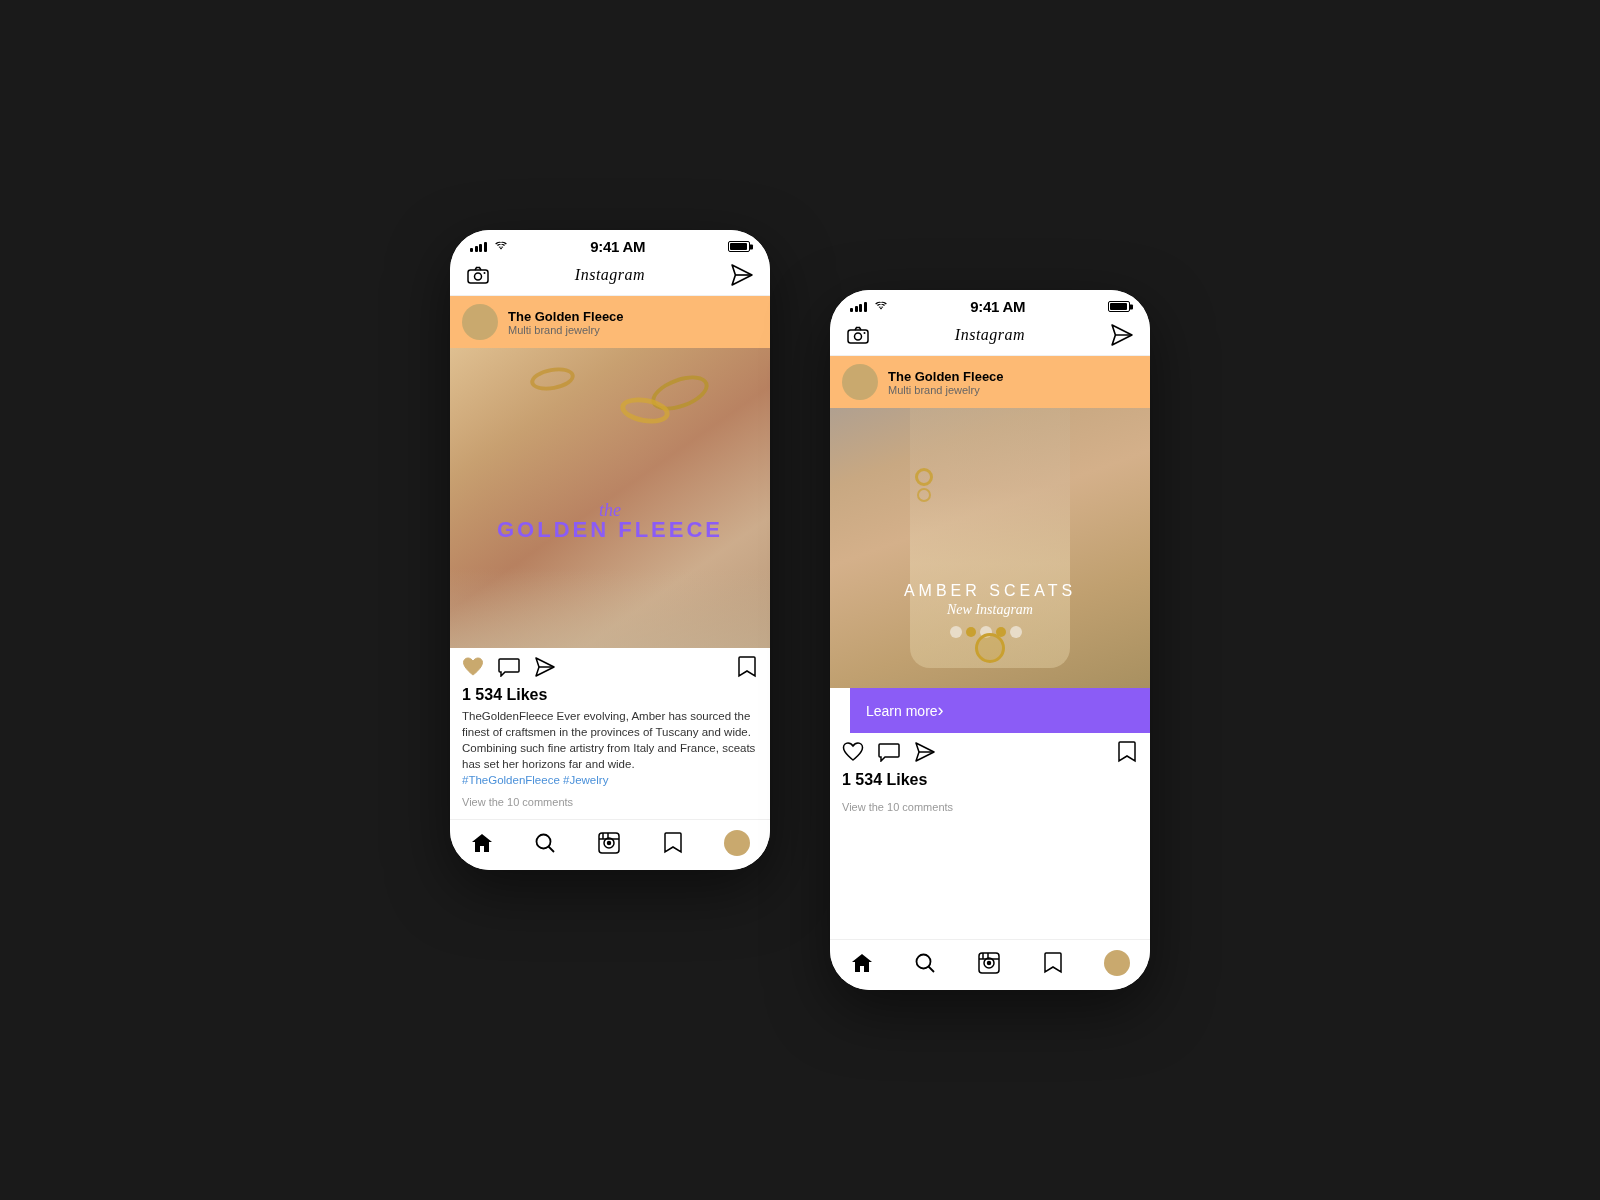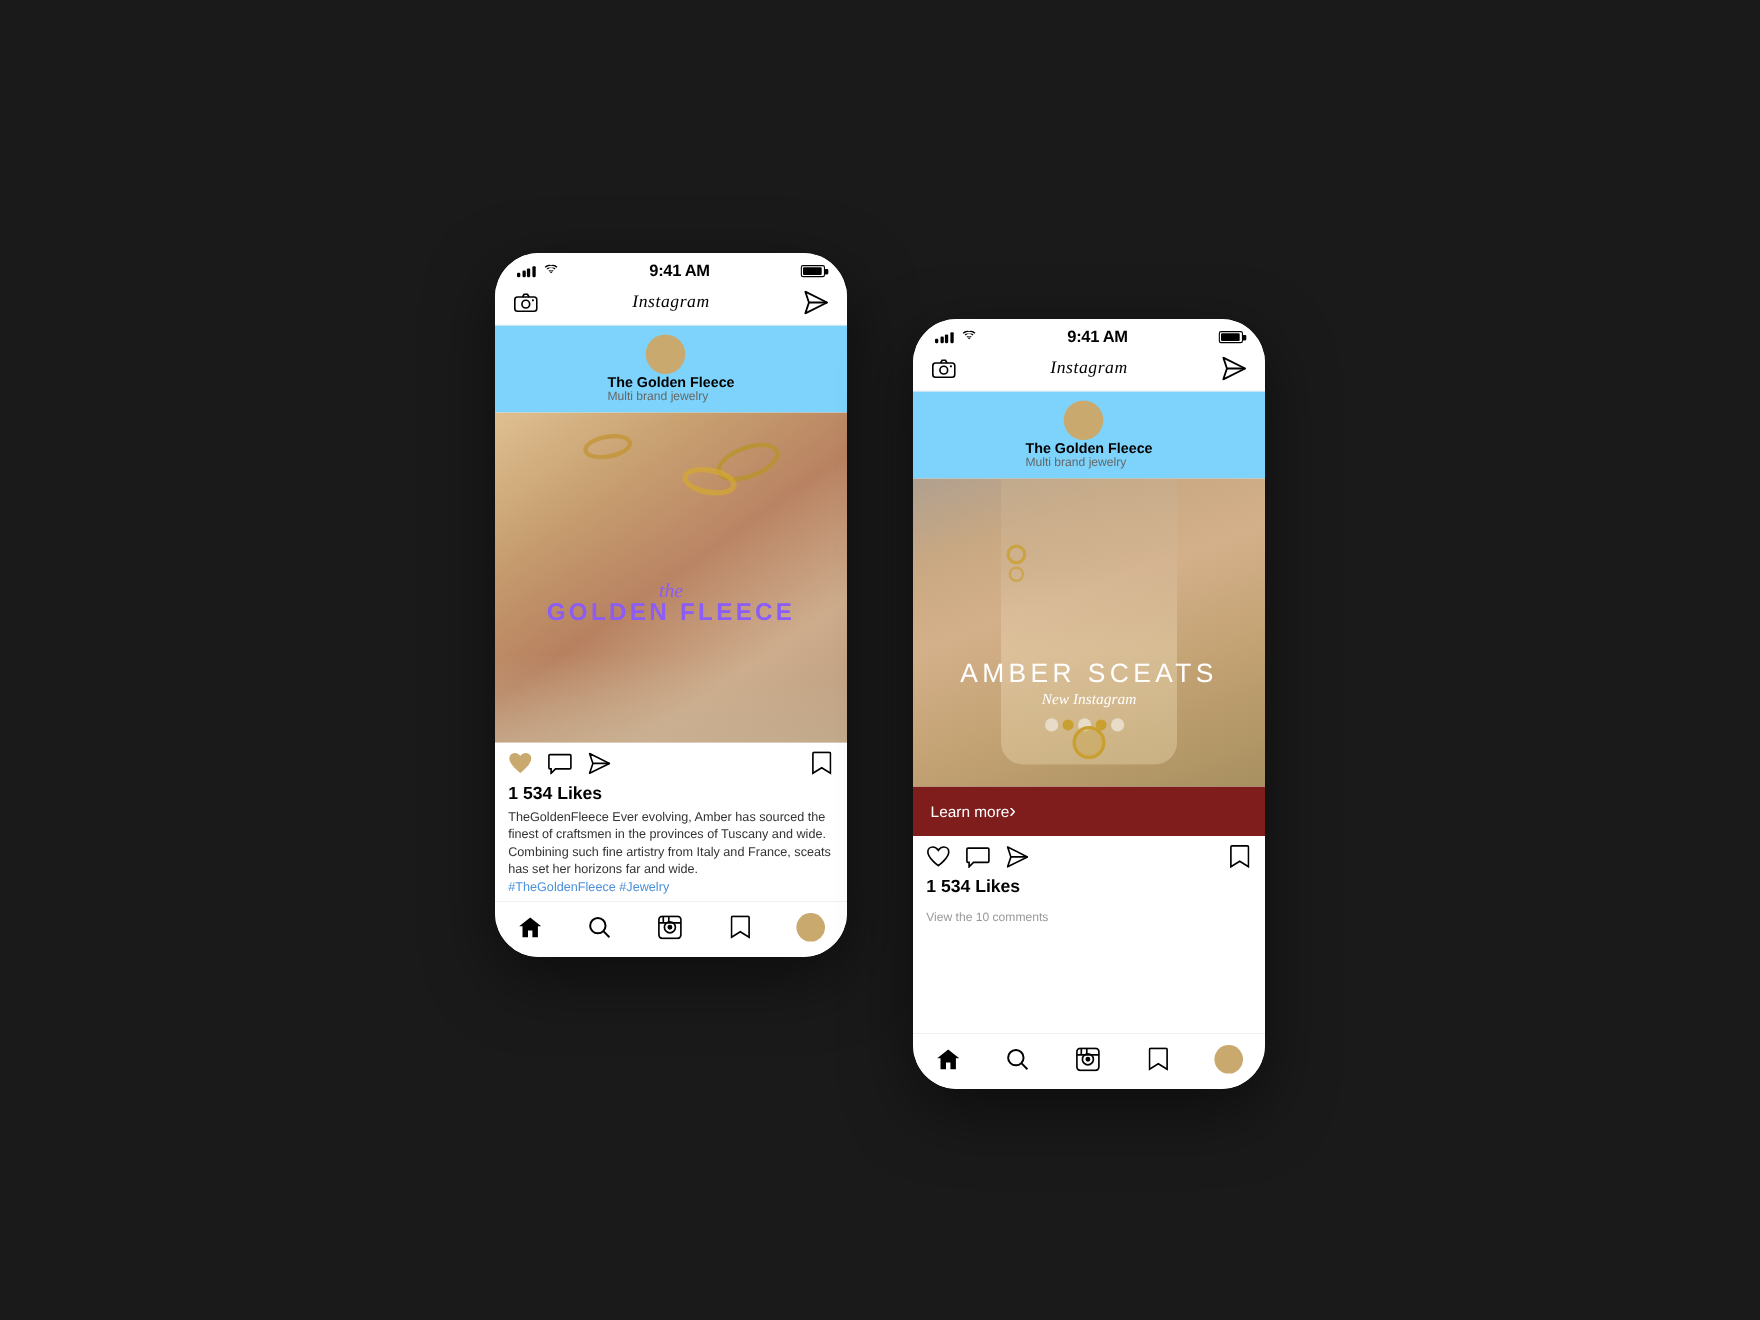--- a/index.html
+++ b/index.html
@@ -150,22 +150,21 @@
     .camera-icon svg, .send-icon svg {
       width: 22px;
       height: 22px;
     }
 
     
     .profile-row {
       display: flex;
       align-items: center;
       padding: 8px 12px;
-      background: #7dd3fc;
-      flex-direction: column;
+      background: #fdba74;
     }
 
     .avatar {
       width: 36px;
       height: 36px;
       border-radius: 50%;
       background: #c9a96e;
       margin-right: 10px;
       flex-shrink: 0;
     }
@@ -268,42 +267,43 @@
       position: absolute;
       bottom: 35%;
       left: 50%;
       transform: translateX(-50%);
       text-align: center;
       color: #fff;
       white-space: nowrap;
     }
 
     .post-overlay-text-2 .brand-name {
-      font-size: 24px;
+      font-size: 16px;
       font-weight: 300;
       letter-spacing: 4px;
       text-transform: uppercase;
       display: block;
     }
 
     .post-overlay-text-2 .collection-label {
       font-family: 'Georgia', serif;
       font-style: italic;
       font-size: 14px;
       font-weight: 300;
       display: block;
       margin-top: 2px;
     }
 
     
     .learn-more-banner {
-      background: #7f1d1d;
+      background: #8b5cf6;
       display: flex;
       align-items: center;
       padding: 12px 16px;
+      margin-left: 20px;
     }
 
     .learn-more-text {
       font-size: 14px;
       color: #fff;
       font-weight: 400;
     }
 
     .learn-more-arrow {
       color: #fff;

